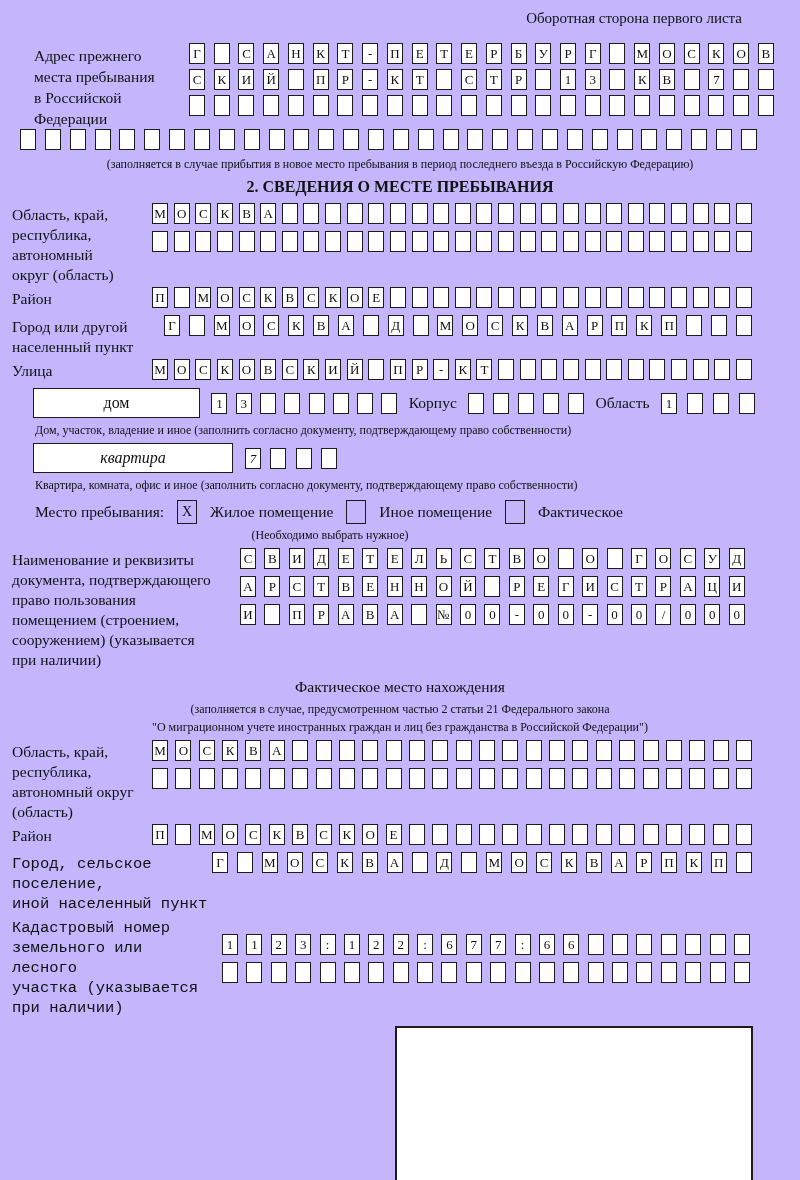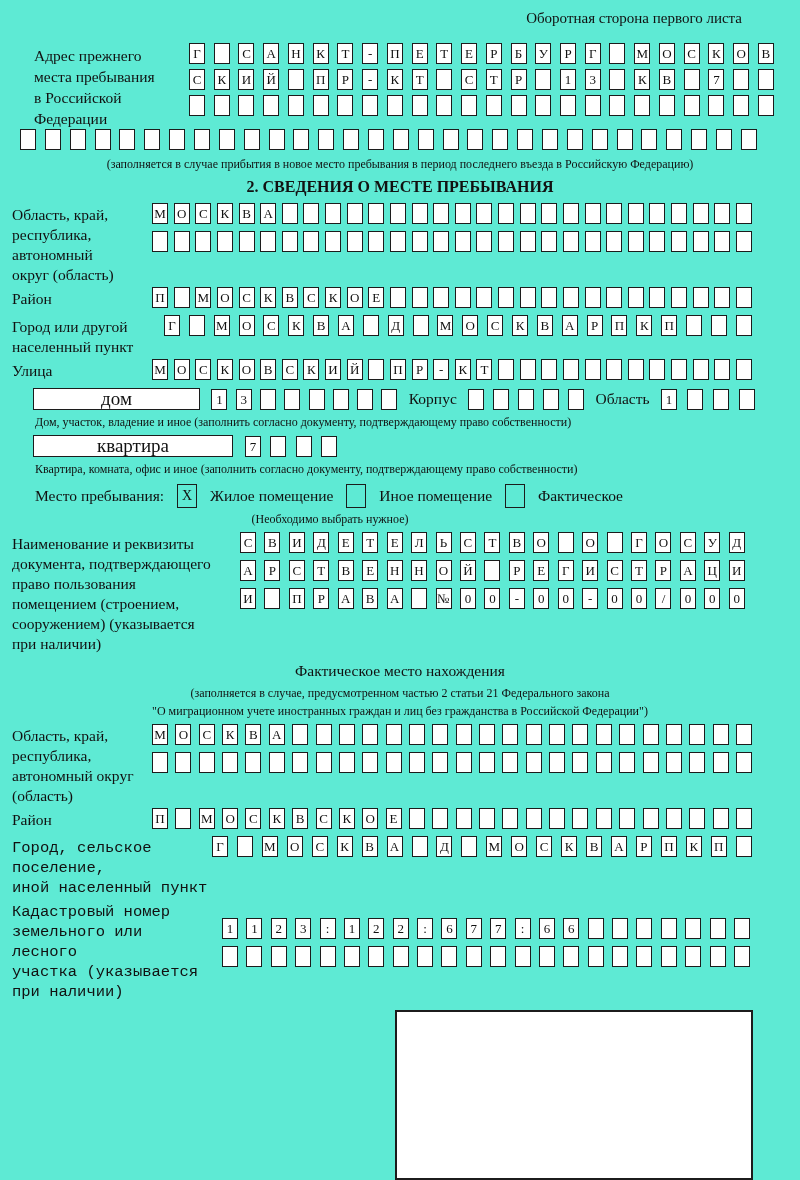--- a/index.html
+++ b/index.html
@@ -1,19 +1,19 @@
 <!DOCTYPE html>
 <html><head>
 <meta charset="utf-8">
 <style>
   * { margin:0; padding:0; box-sizing:border-box; }
   body { background:#fff; }
   .page {
     position:relative; width:800px; height:1180px; margin:0 auto;
-    background:#5eead4; color:#111; font-family:"Liberation Serif", serif;
+    background:#c4b5fd; color:#111; font-family:"Liberation Serif", serif;
     padding:10px 0 0 0; overflow:hidden;
   }
   .corner { text-align:right; padding-right:58px; font-size:15px; margin-bottom:16px; }
 
   
   .cellrow { display:flex; justify-content:space-between; margin-bottom:5px; }
   .cell {
     flex:none; width:16px; height:21px; border:1.6px solid #1c1c1c;
     display:flex; align-items:center; justify-content:center;
     font-size:13px; line-height:1; background:#fff;
@@ -34,25 +34,25 @@
 
   .frow { display:flex; padding-left:12px; margin-bottom:2px; }
   .flabel { font-size:15.5px; line-height:20px; flex:none; padding-top:2px; }
   .wl140{width:140px;} .wl200{width:200px;font-family:Liberation Mono, monospace;} .wl228{width:228px;}
   .fcells { flex:none; }
 
   .houserow {
     display:flex; align-items:center; justify-content:space-between;
     width:722px; margin:3px 0 3px 33px;
   }
-  .aptrow { display:flex; align-items:center; gap:12px; margin:4px 0 3px 33px; }
+  .aptrow { display:flex; align-items:center; gap:12px; margin:4px 0 3px 33px;font-style:italic; }
   .houserow .cellrow, .aptrow .cellrow { margin-bottom:0; }
   .widebox {
-    flex:none; height:22px; border:1.8px solid #1c1c1c; background:#fff;
-    display:flex; align-items:center; justify-content:center; font-size:19px;
+    flex:none; height:30px; border:1.8px solid #1c1c1c; background:#fff;
+    display:flex; align-items:center; justify-content:center; font-size:16px;
   }
   .wb167{width:167px;} .wb200{width:200px;}
   .inlbl { font-size:15.5px; flex:none; }
   .smallnote { margin-left:35px; }
 
   .stayrow {
     display:flex; align-items:center; justify-content:space-between;
     width:588px; margin:6px 0 2px 35px; font-size:15.5px;
   }
   .chk {

